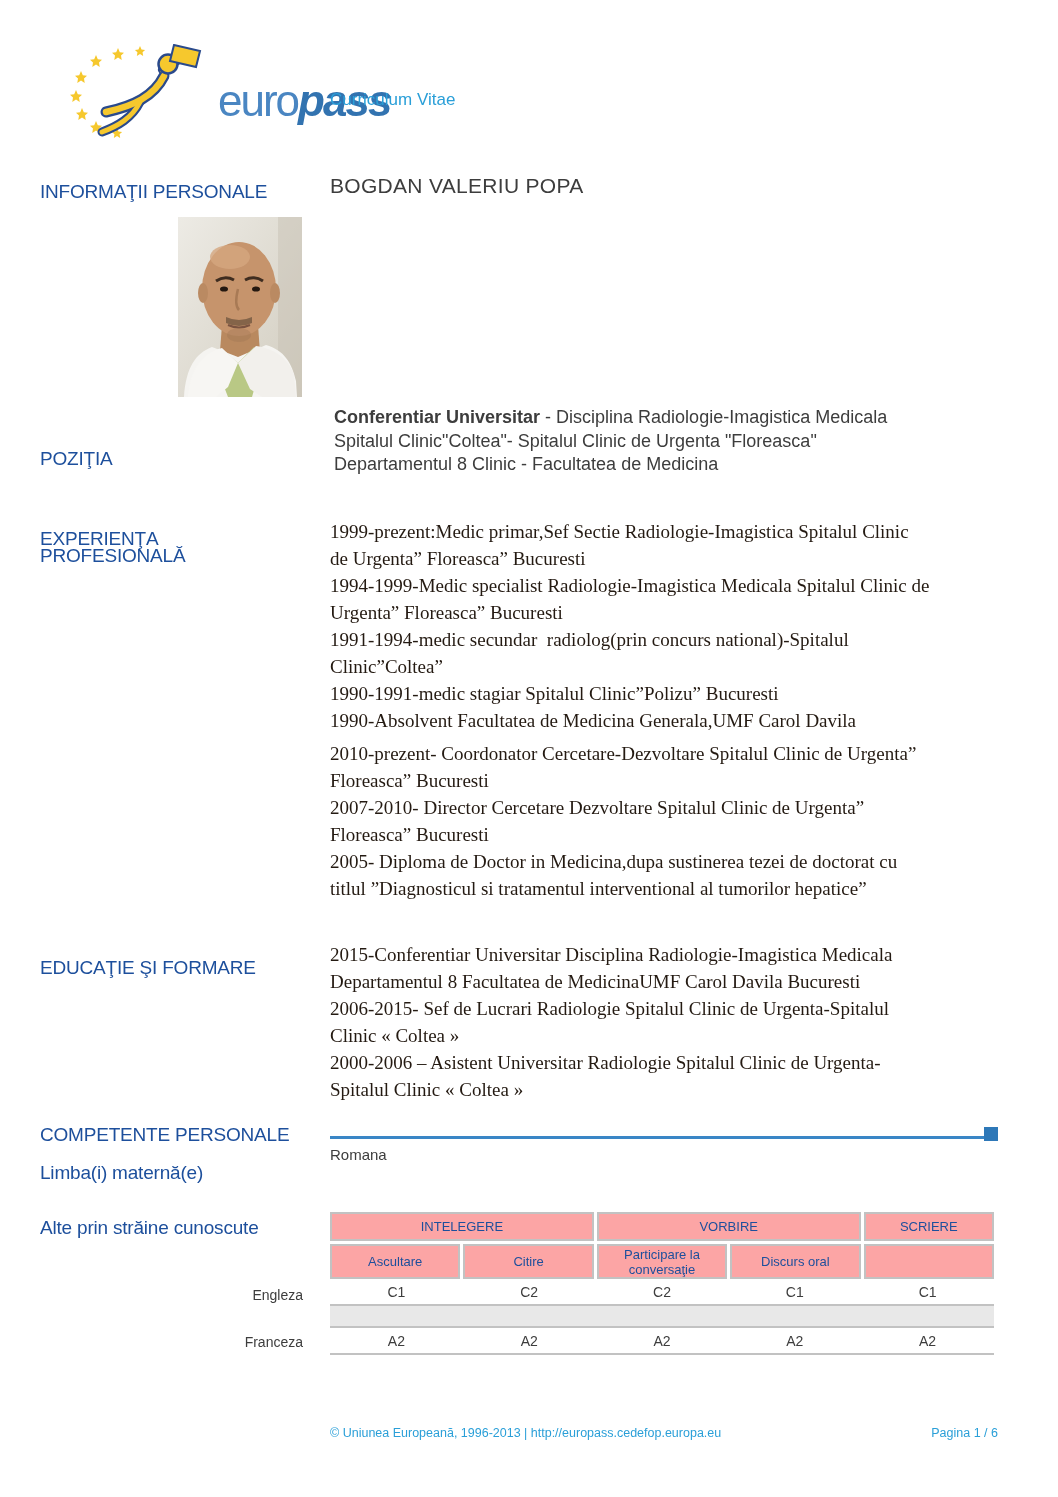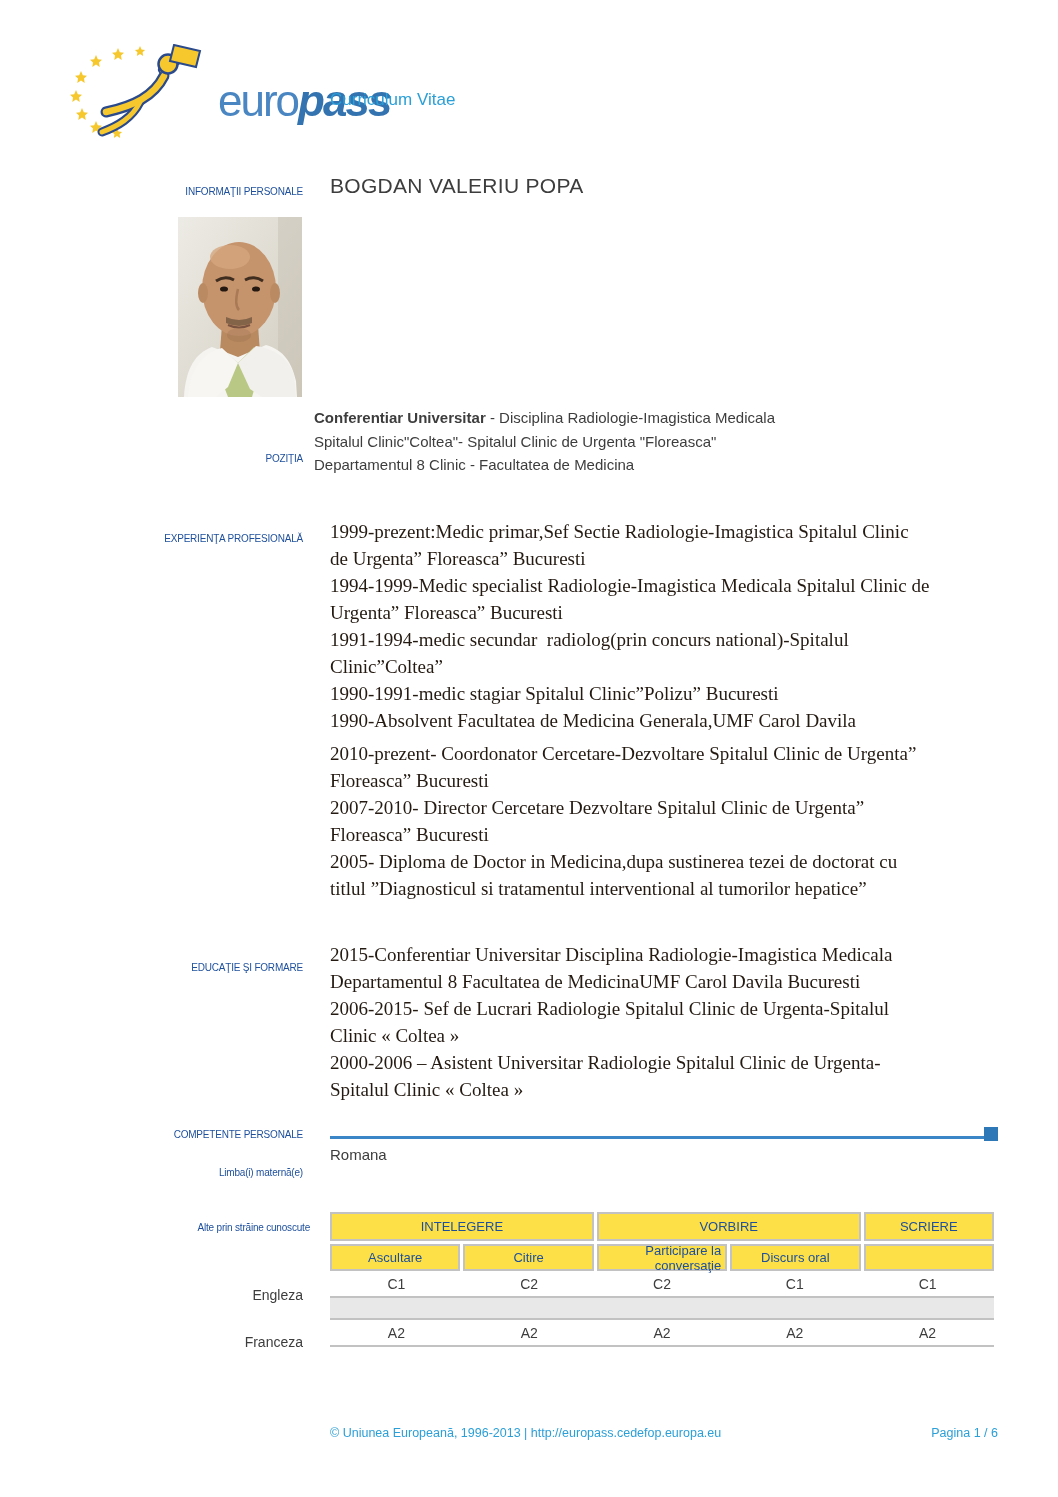--- a/index.html
+++ b/index.html
@@ -14,63 +14,63 @@
     --logo-euro:#4a86c2;
     --logo-pass:#3273b0;
   }
   html,body{margin:0;padding:0;background:#ffffff;}
   .page{
     position:relative;width:1058px;height:1497px;background:#ffffff;overflow:hidden;
     font-family:"Liberation Sans",sans-serif;
   }
   
   .side-label{
-    position:absolute;left:40px;width:263px;text-align:right;
-    color:var(--label-blue);font-size:10px;letter-spacing:-0.2px;line-height:17px;
+    position:absolute;left:40px;width:263px;text-align:left;
+    color:var(--label-blue);font-size:19px;letter-spacing:-0.2px;line-height:17px;
   }
   .side-label.wide{width:270px;}
   .row-label{
     position:absolute;left:40px;width:263px;text-align:right;
     color:var(--body-dark);font-size:14px;
   }
   
   .logo{position:absolute;left:62px;top:44px;display:flex;align-items:center;}
   .logo-text{margin-left:6px;font-size:44px;letter-spacing:-2px;line-height:44px;margin-top:18px;}
   .logo-euro{color:var(--logo-euro);}
   .logo-pass{color:var(--logo-pass);font-weight:bold;font-style:italic;}
   .doc-type{position:absolute;left:330px;top:90px;font-size:17px;color:var(--cyan);}
   
   .name{position:absolute;left:330px;top:174px;font-size:21px;color:var(--body-dark);letter-spacing:0.3px;text-align:center;}
   .photo{position:absolute;left:178px;top:217px;width:124px;height:180px;}
   
   .position-text{
-    position:absolute;left:314px;top:406px;width:690px;
-    font-size:15px;line-height:23.5px;color:var(--body-dark);white-space:pre-wrap;
+    position:absolute;left:334px;top:406px;width:690px;
+    font-size:18px;line-height:23.5px;color:var(--body-dark);white-space:pre-wrap;
   }
   .position-text .bold{font-weight:bold;}
   
   .serif-block{
     position:absolute;left:330px;width:690px;
     font-family:"Liberation Serif",serif;font-size:19px;line-height:27px;
     color:var(--serif-dark);white-space:pre-wrap;
   }
   
   .accent-line{position:absolute;left:330px;top:1136px;width:668px;height:3px;background:var(--accent-line);}
   .accent-square{position:absolute;left:984px;top:1127px;width:14px;height:14px;background:var(--accent-square);}
   .mother-tongue-value{position:absolute;left:330px;top:1146px;font-size:15px;color:var(--body-dark);}
   
   .lang-table{position:absolute;left:330px;top:1212px;width:664px;}
   .lt-grid{display:grid;grid-template-columns:repeat(5,1fr);gap:3px;}
   .lt-cell{
-    border:2px solid var(--table-border);background:#fde047;
+    border:2px solid var(--table-border);background:#fca5a5;
     color:var(--label-blue);font-size:13px;text-align:center;
     display:flex;align-items:center;justify-content:center;padding:1px 4px;box-sizing:border-box;
   }
   .lt-cell.h1{height:29px;}
-  .lt-cell.h2{height:27px;line-height:15px;text-align:right;}
+  .lt-cell.h2{height:35px;line-height:15px;}
   .span2{grid-column:span 2;}
   .lt-values{
     display:grid;grid-template-columns:repeat(5,1fr);
     border-bottom:2px solid var(--table-border);
     height:24px;align-items:center;text-align:center;
     color:var(--body-dark);font-size:14px;margin-top:1px;
   }
   .lt-gray{height:20px;background:var(--table-gray);border-bottom:2px solid var(--table-border);}
   
   .footer-copy{position:absolute;left:330px;top:1426px;font-size:12.5px;color:var(--cyan);}

